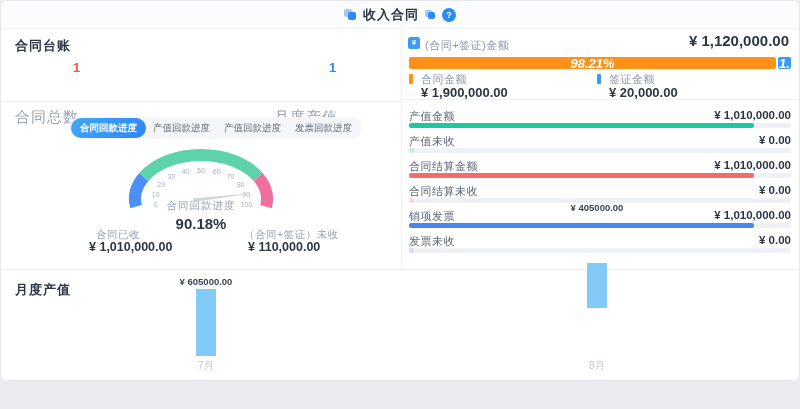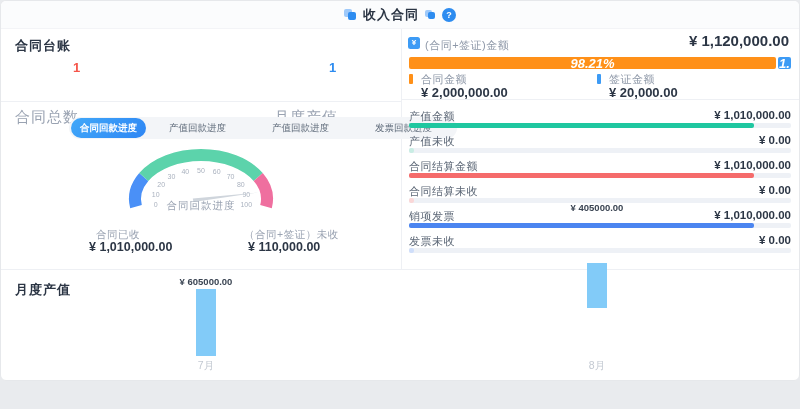--- a/index.html
+++ b/index.html
@@ -32,21 +32,21 @@
   .divider-v { position:absolute; width:1px; background:#eef0f4; }
   
   .section-title { position:absolute; font-size:13px; font-weight:bold; color:#2c3645; letter-spacing:1px; }
   .stat-label { position:absolute; font-size:15px; color:#9aa3b2; letter-spacing:1px;margin-top:47px; }
   .stat-value { position:absolute; font-size:13px; font-weight:bold; }
   
   .tabs {
     position:absolute; left:68px; top:116px; height:22px; background:#f3f5f8;
     border-radius:11px; display:inline-flex; align-items:center; padding:0 2px;
   }
-  .tab { padding:0 23px; font-size:9.5px; color:#5f6b7a; line-height:22px; white-space:nowrap; cursor:pointer; }
+  .tab { padding:0 7px; font-size:9.5px; color:#5f6b7a; line-height:22px; white-space:nowrap; cursor:pointer; }
   .tab.active {
     background:linear-gradient(135deg,#41a8f9,#2e86f4); color:#fff; border-radius:10px;
     height:20px; line-height:20px; padding:0 9px; font-weight:bold;
   }
   
   .gauge-svg { position:absolute; left:115px; top:146px; width:170px; height:75px; overflow:visible; }
   .gauge-label { position:absolute; left:100px; top:198px; width:200px; text-align:center; font-size:10.5px; color:#9aa3b2; letter-spacing:1px; }
   .gauge-value { position:absolute; left:100px; top:214px; width:200px; text-align:center; font-size:15px; font-weight:bold; color:#2c3645; }
   .mini-label { position:absolute; font-size:10.5px; color:#9aa3b2; letter-spacing:0.5px; }
   .mini-value { position:absolute; font-size:12.5px; font-weight:bold; color:#2c3645; }
@@ -125,38 +125,39 @@
       <text x="69.3" y="27.2" text-anchor="middle" font-size="7" fill="#aab2bf">40</text>
       <text x="85.0" y="25.5" text-anchor="middle" font-size="7" fill="#aab2bf">50</text>
       <text x="100.7" y="27.2" text-anchor="middle" font-size="7" fill="#aab2bf">60</text>
       <text x="114.6" y="32.3" text-anchor="middle" font-size="7" fill="#aab2bf">70</text>
       <text x="124.8" y="40.0" text-anchor="middle" font-size="7" fill="#aab2bf">80</text>
       <text x="130.3" y="49.5" text-anchor="middle" font-size="7" fill="#aab2bf">90</text>
       <text x="130.3" y="59.5" text-anchor="middle" font-size="7" fill="#aab2bf">100</text>
       <polygon points="77.4,55.1 142.3,45.5 76.8,51.6" fill="#cfd5dc"></polygon>
     </svg>
   <div class="gauge-label">合同回款进度</div>
+  <div class="gauge-value">90.18%</div>
 
   <div class="mini-label" style="left:95px; top:227px;">合同已收</div>
   <div class="mini-value" style="left:88px; top:239px;">¥ 1,010,000.00</div>
   <div class="mini-label" style="left:243px; top:227px;">（合同+签证）未收</div>
   <div class="mini-value" style="left:247px; top:239px;">¥ 110,000.00</div>
 
   <div class="summary-icon">¥</div>
   <div class="summary-label">(合同+签证)金额</div>
   <div class="summary-total">¥ 1,120,000.00</div>
   <div class="summary-bar">
       <div class="seg" style="flex-grow: 98.21; flex-basis: 0px; min-width: 0px; background: rgb(255, 144, 24);">98.21%</div>
       <div class="seg" style="flex-grow: 1.79; flex-basis: 0px; min-width: 13px; background: rgb(61, 155, 245);">1.</div>
     </div>
 
   <div class="legend-block" style="left:408px;">
     <span class="legend-marker" style="background: rgb(255, 144, 24);"></span>
     <span class="legend-label">合同金额</span>
-    <span class="legend-value">¥ 2,000,000.00</span>
+    <span class="legend-value">¥ 1,900,000.00</span>
   </div>
   <div class="legend-block" style="left:596px;">
     <span class="legend-marker" style="background: rgb(61, 155, 245);"></span>
     <span class="legend-label">签证金额</span>
     <span class="legend-value">¥ 20,000.00</span>
   </div>
 
   <div class="divider-h" style="left:401px; top:98px; width:399px;"></div>
 
   <div class="metrics">

